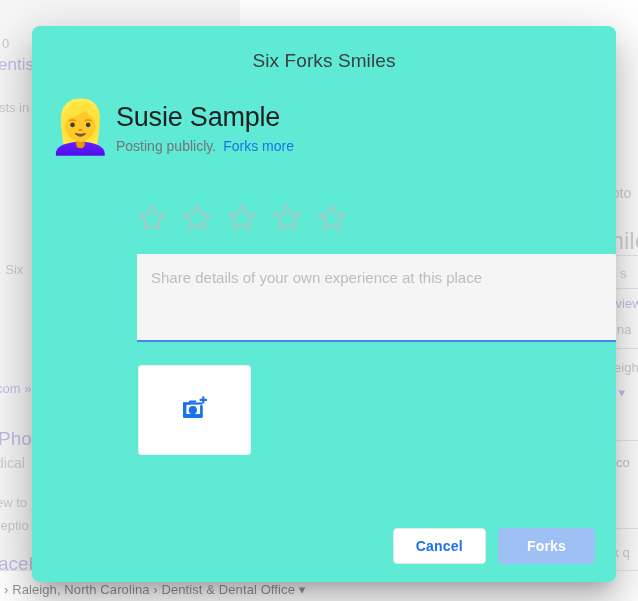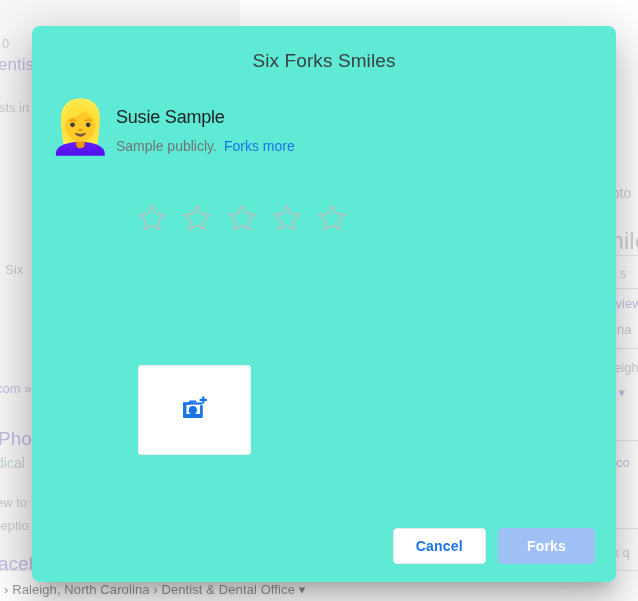--- a/index.html
+++ b/index.html
@@ -122,21 +122,21 @@
     line-height: 56px;
     text-align: center;
     user-select: none;
     flex: 0 0 auto;
   }
   #user-meta {
     margin-left: 12px;
     padding-top: 2px;
   }
   #user-name {
-    font-size: 18px;
+    font-size: 27px;
     color: #202124;
     line-height: 33px;
     font-weight: 400;
     letter-spacing: -.2px;
   }
   #posting-line {
     margin-top: 3px;
     font-size: 14px;
     line-height: 18px;
     color: #70757a;
@@ -290,21 +290,21 @@
 
 <div id="dialog">
 
   <div id="dialog-title">Six Forks Smiles</div>
 
   <div id="user-row">
     <div id="avatar">👱‍♀️</div>
     <div id="user-meta">
       <div id="user-name">Susie Sample</div>
       <div id="posting-line">
-        <span>Sample publicly.</span><a id="learn-more" href="#">Forks more</a>
+        <span>Posting publicly.</span><a id="learn-more" href="#">Forks more</a>
       </div>
     </div>
   </div>
 
   <div id="stars">
       <span class="star" title="1 star">
         <svg width="32" height="32" viewBox="0 0 24 24">
           <path d="M12 2.6l2.9 6.0 6.6 0.9-4.8 4.6 1.2 6.5L12 17.5 6.1 20.6l1.2-6.5-4.8-4.6 6.6-0.9z" fill="none" stroke="#bdbdbd" stroke-width="1.1" stroke-linejoin="miter"></path>
         </svg>
       </span>
@@ -323,20 +323,24 @@
           <path d="M12 2.6l2.9 6.0 6.6 0.9-4.8 4.6 1.2 6.5L12 17.5 6.1 20.6l1.2-6.5-4.8-4.6 6.6-0.9z" fill="none" stroke="#bdbdbd" stroke-width="1.1" stroke-linejoin="miter"></path>
         </svg>
       </span>
       <span class="star" title="5 stars">
         <svg width="32" height="32" viewBox="0 0 24 24">
           <path d="M12 2.6l2.9 6.0 6.6 0.9-4.8 4.6 1.2 6.5L12 17.5 6.1 20.6l1.2-6.5-4.8-4.6 6.6-0.9z" fill="none" stroke="#bdbdbd" stroke-width="1.1" stroke-linejoin="miter"></path>
         </svg>
       </span>
     </div>
 
+  <div id="review-field">
+    <textarea id="review-input" placeholder="Share details of your own experience at this place" style="background: rgb(245, 245, 245);"></textarea>
+    <div id="review-underline" style="background: rgb(66, 133, 244);"></div>
+  </div>
 
   <div id="add-photo">
     <span>
       <svg width="26" height="24" viewBox="0 0 26 24" aria-hidden="true">
 
         <rect x="20.2" y="0.4" width="2.2" height="7" fill="#1a73e8"></rect>
         <rect x="17.6" y="2.8" width="7.4" height="2.2" fill="#1a73e8"></rect>
 
         <path d="M2.2 6.6h4.0l1.5-2.1h6.4v2.1h-5.3l-1.5 2.1H4.4v9.5h13.9V9.6h2.2v10.6
                  c0 1.0-0.9 1.9-2.0 1.9H3.2c-1.1 0-2.0-0.9-2.0-1.9V8.5c0-1.0 0.9-1.9 2.0-1.9z" fill="#1a73e8"></path>

